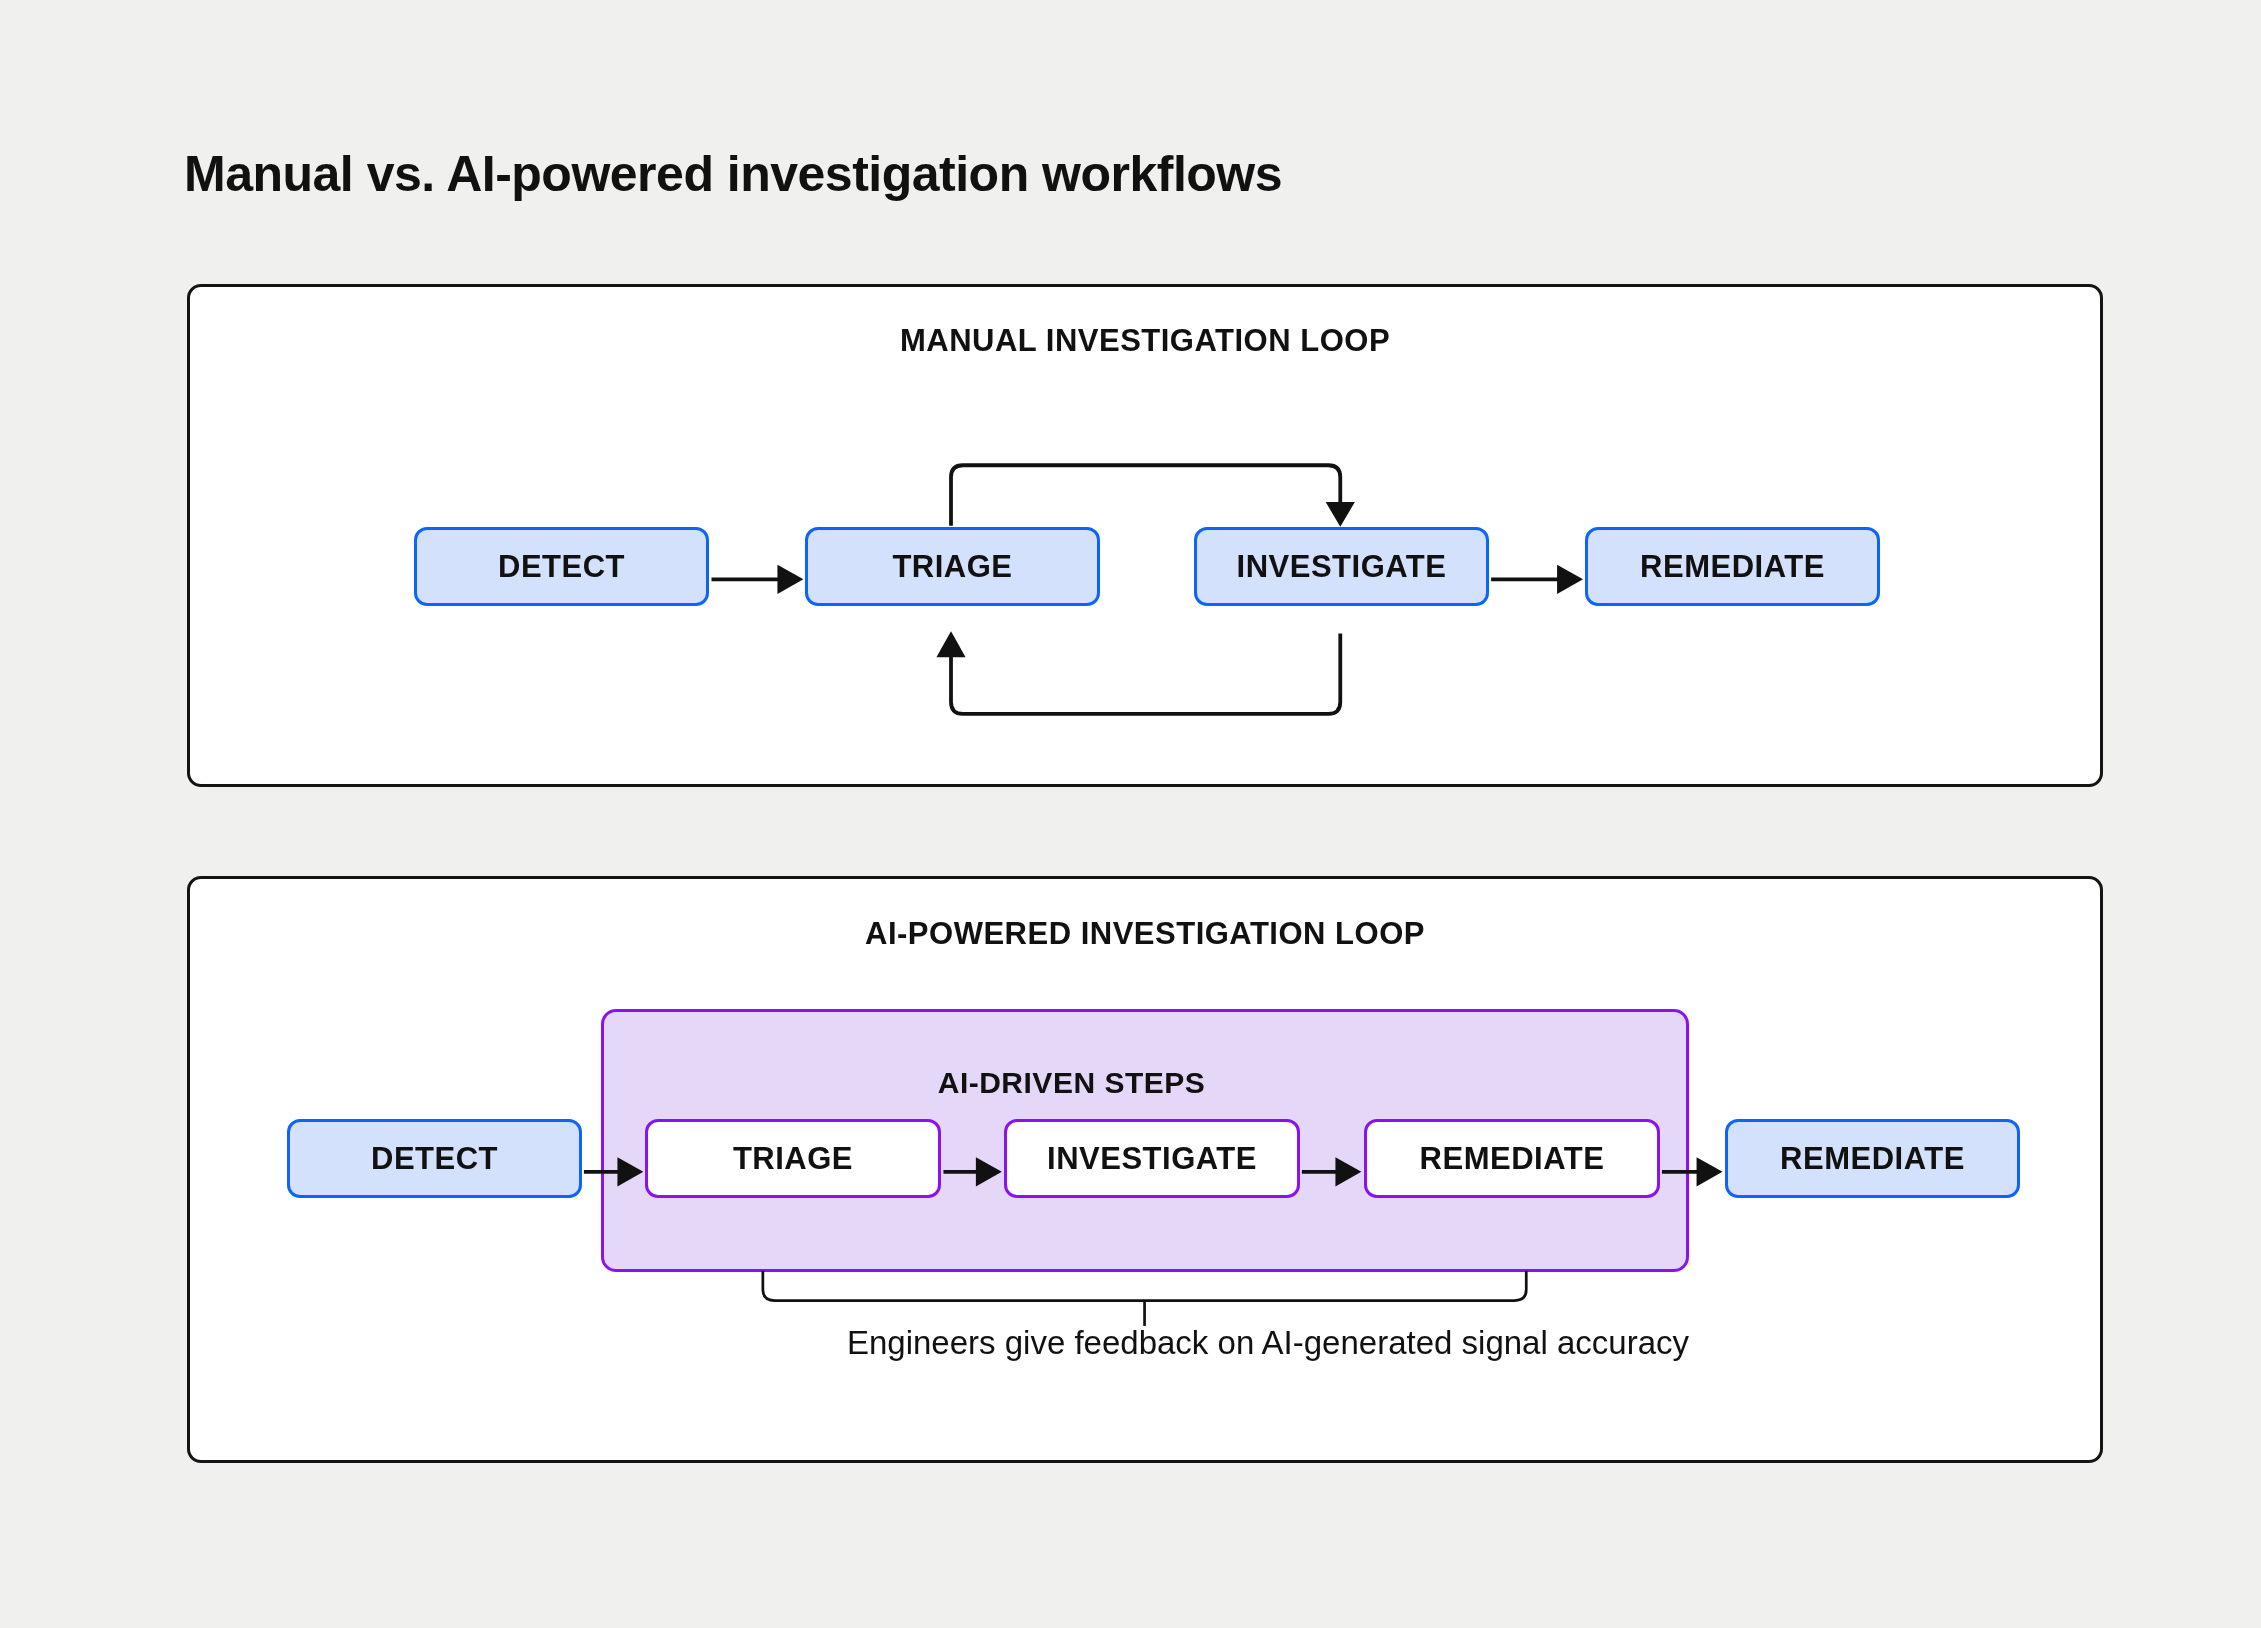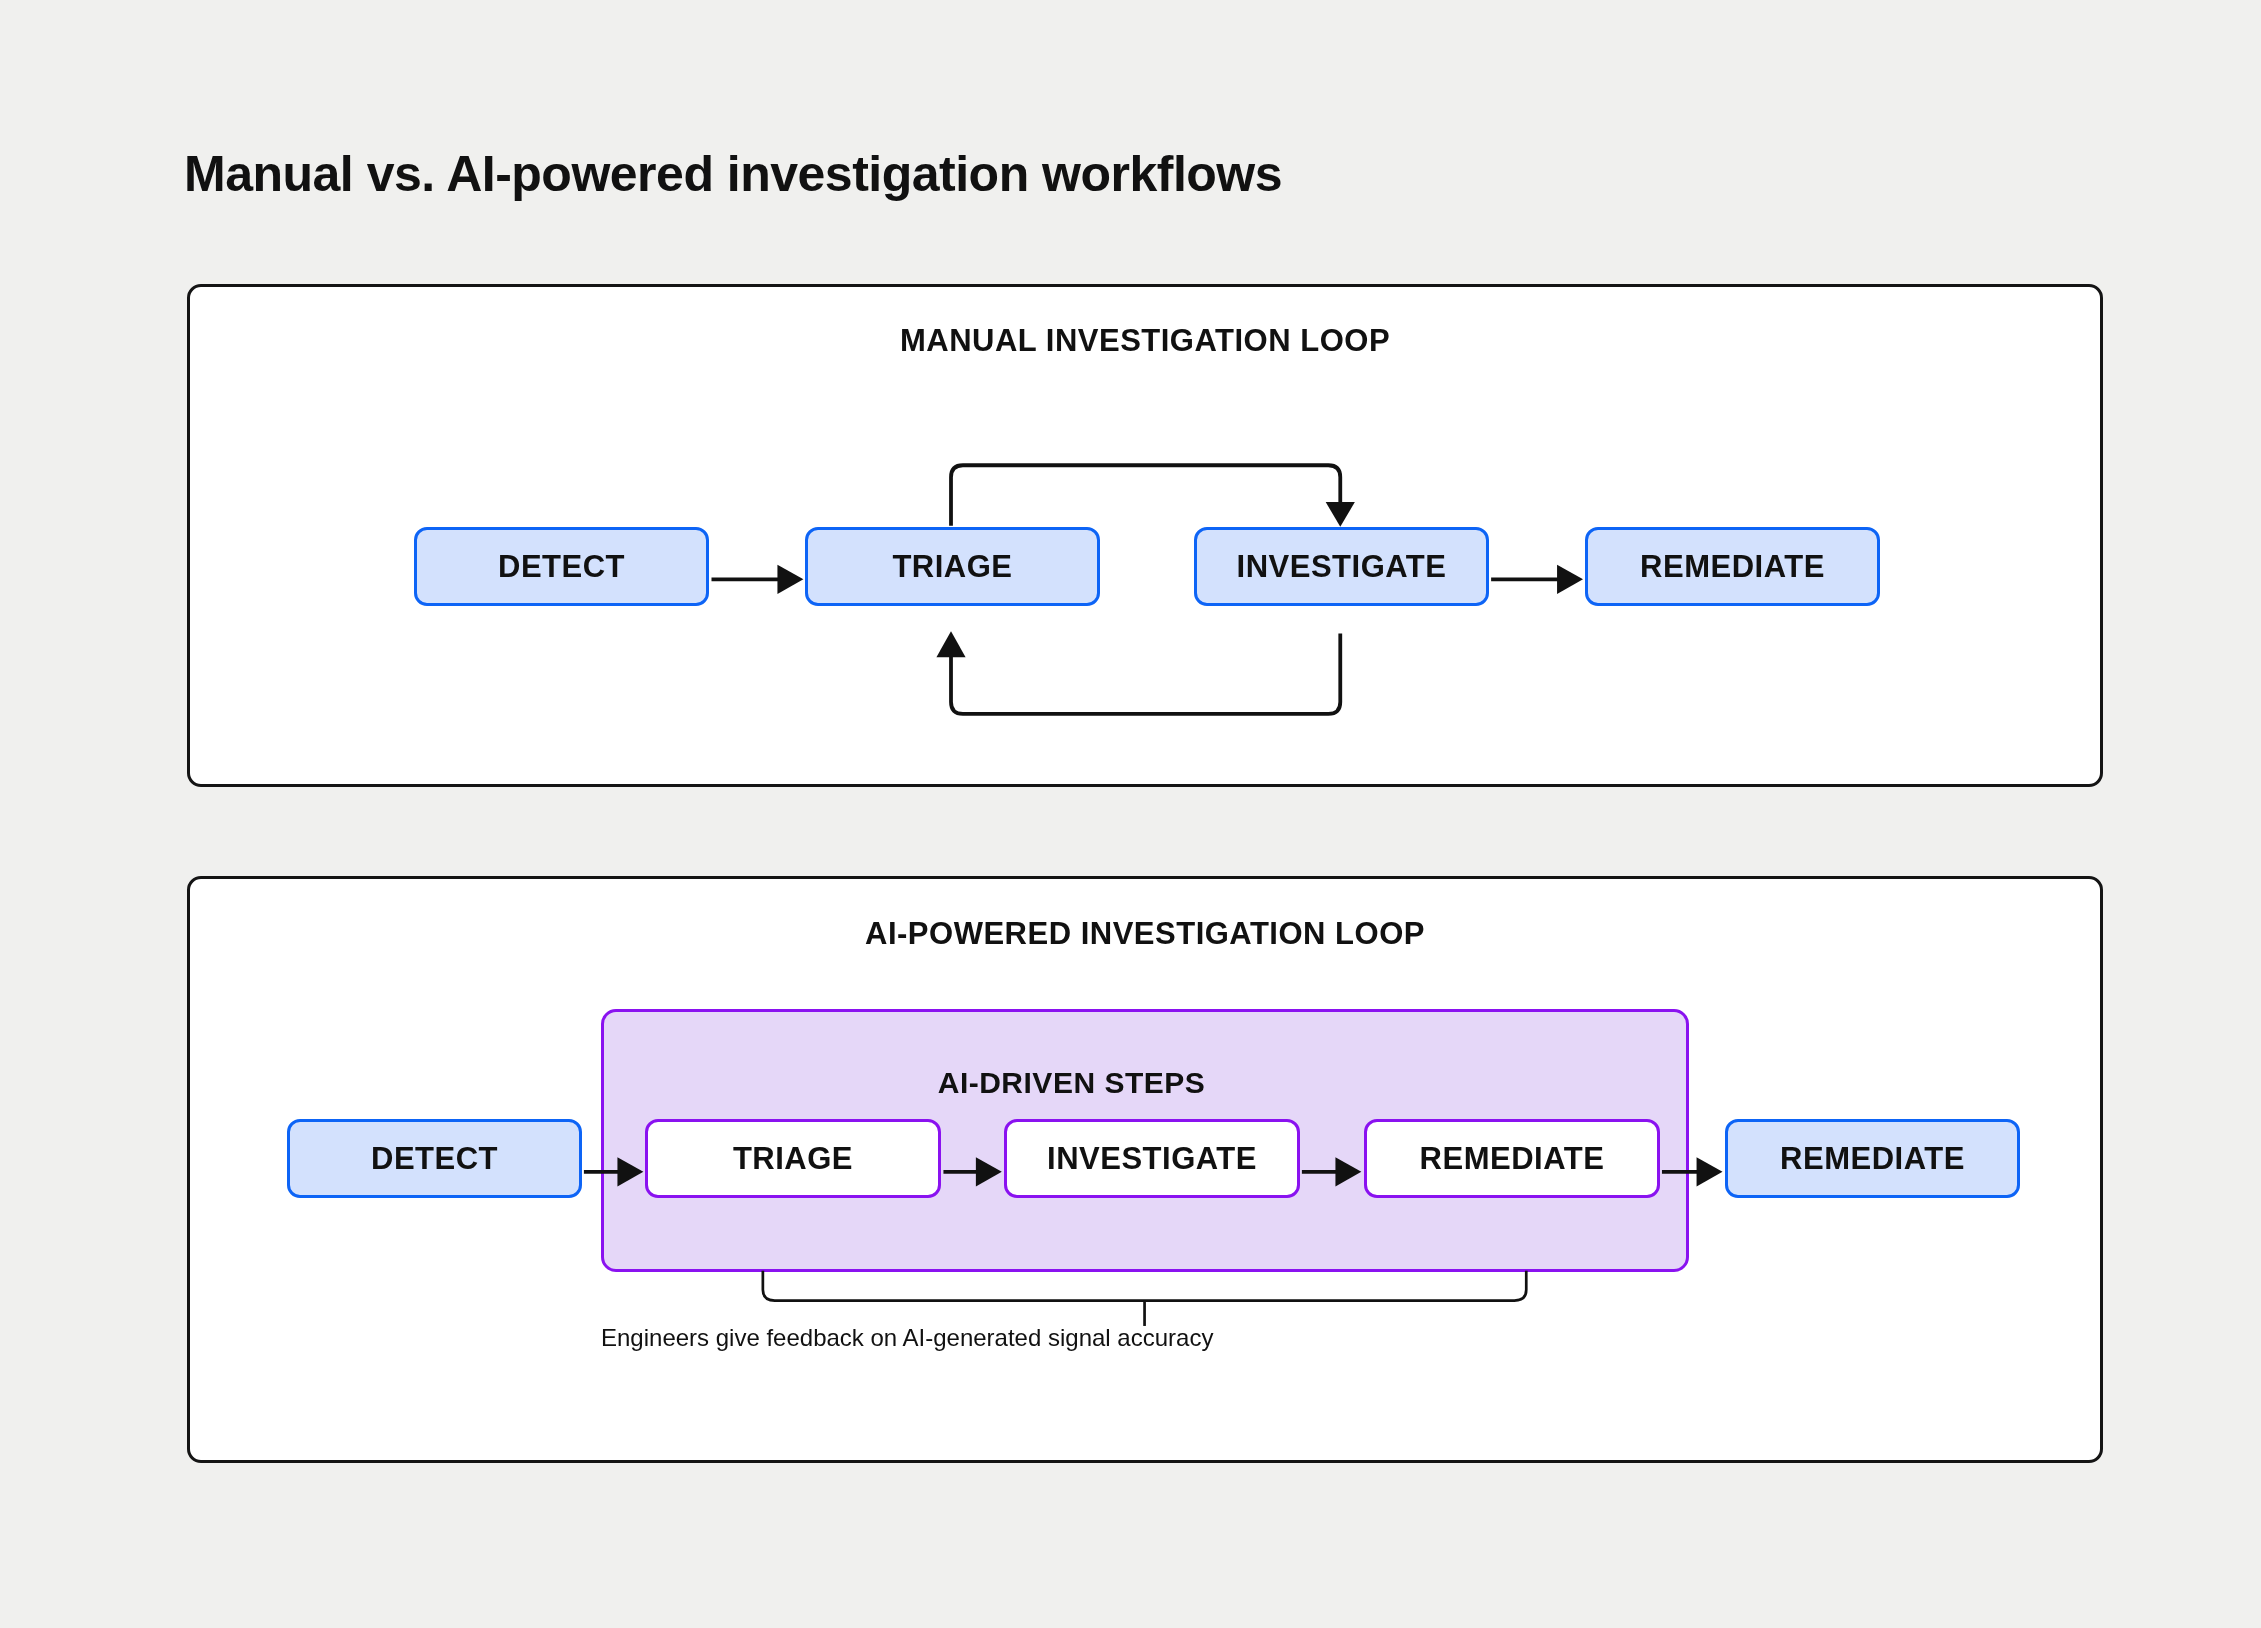--- a/index.html
+++ b/index.html
@@ -79,22 +79,22 @@
   .m-remediate{left:1585px;width:295px;}
 
   .a-detect{left:287px;width:295px;}
   .a-triage{left:645px;width:296px;}
   .a-investigate{left:1004px;width:296px;}
   .a-recommend{left:1364px;width:296px;}
   .a-remediate{left:1725px;width:295px;}
 
   .feedback-caption{
     position:absolute;left:601px;top:1324px;width:1088px;
-    text-align:left;
-    font-size:24px;font-weight:400;
+    text-align:right;
+    font-size:33px;font-weight:400;
   }
 
   svg.overlay{
     position:absolute;left:0;top:0;width:2261px;height:1629px;
     pointer-events:none;
   }
   .flow-line{stroke:var(--arrow);stroke-width:7;fill:none;}
   .flow-head{fill:var(--arrow);stroke:none;}
   .bracket-line{stroke:var(--arrow);stroke-width:5;fill:none;}
 </style>

